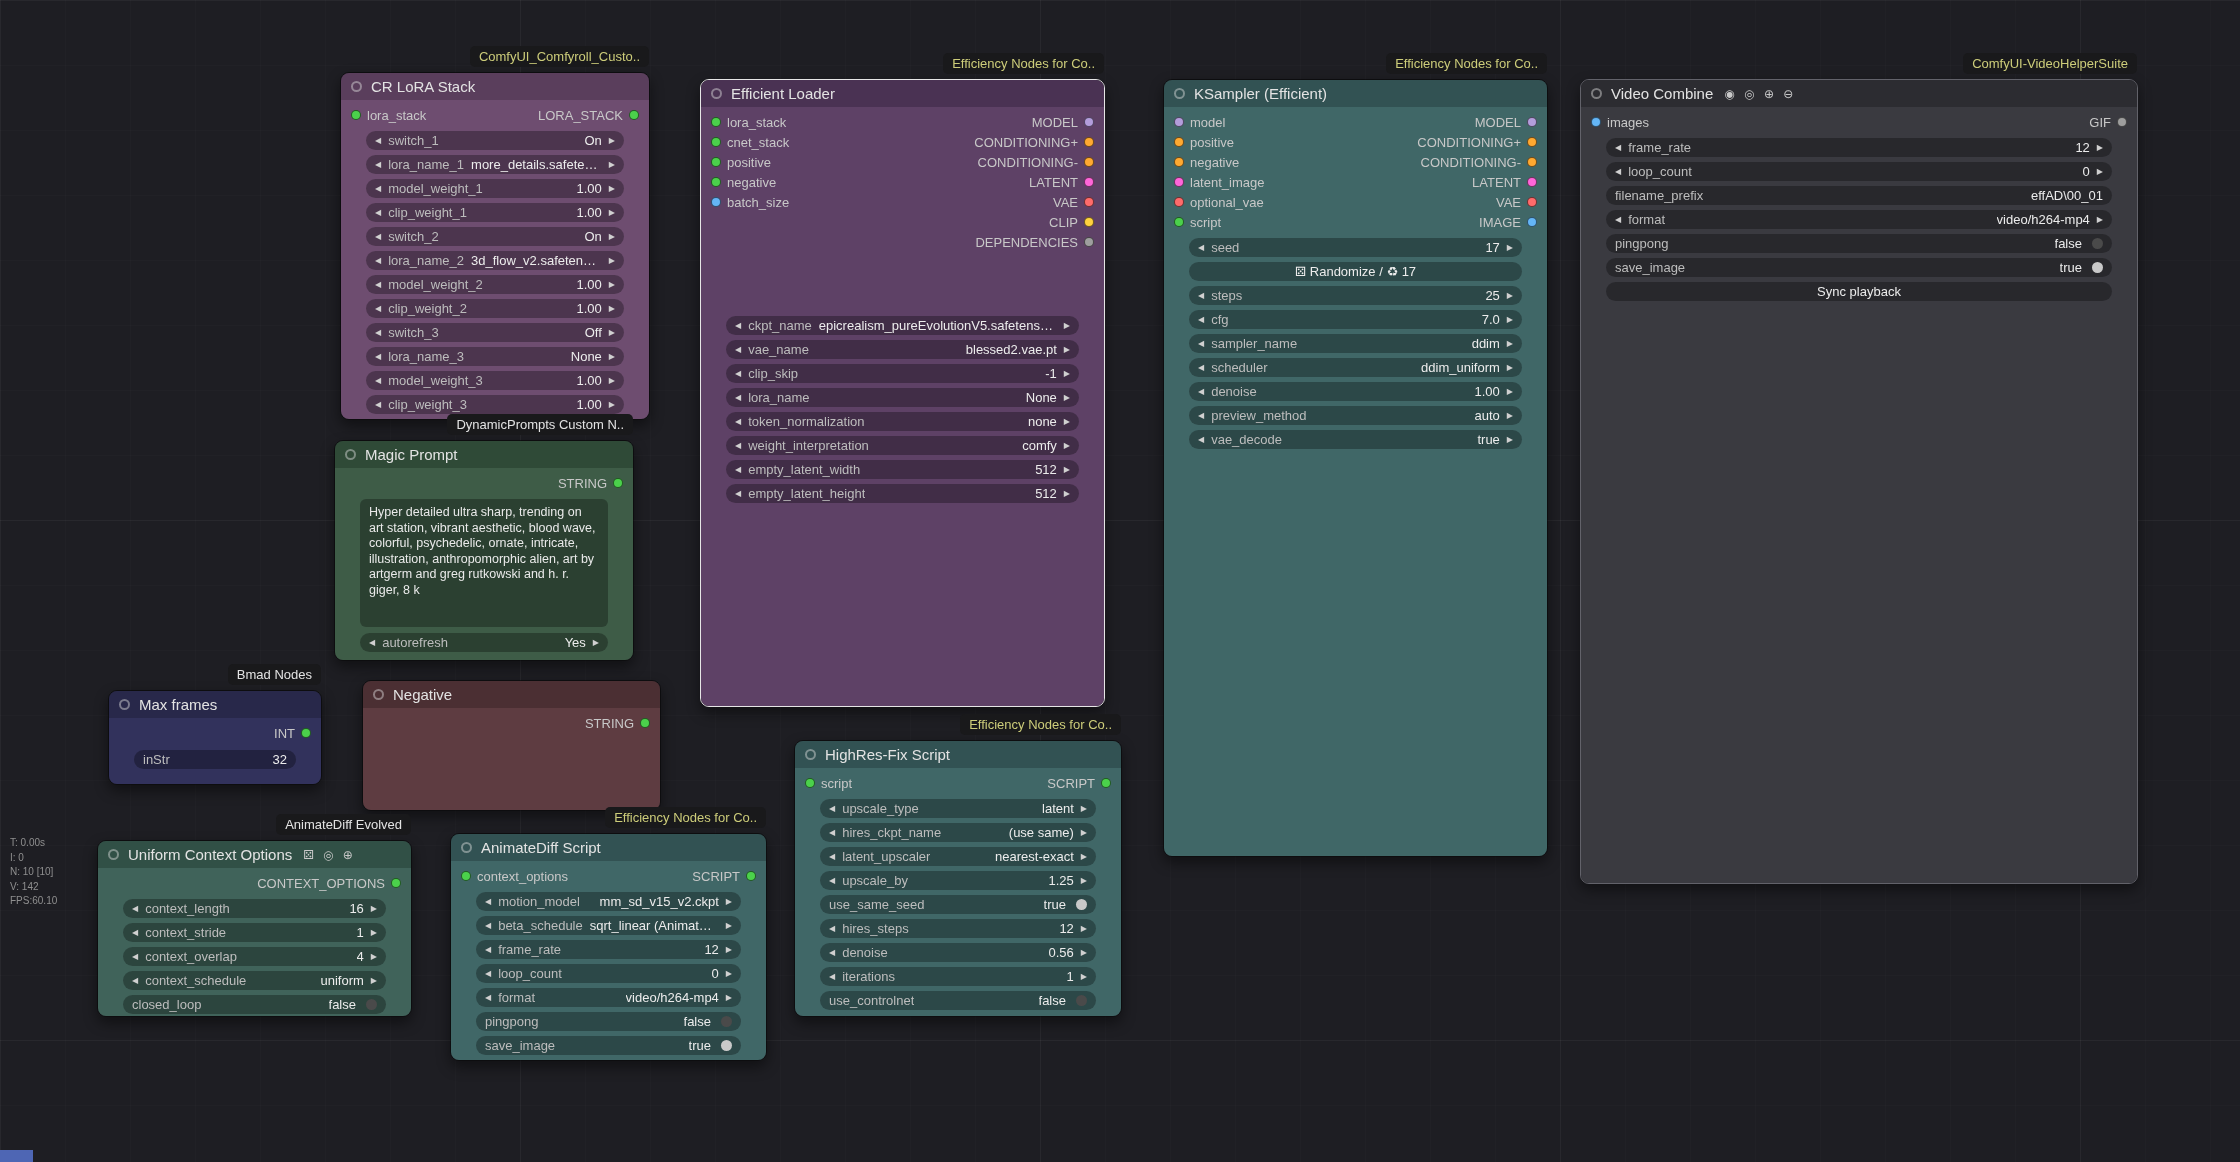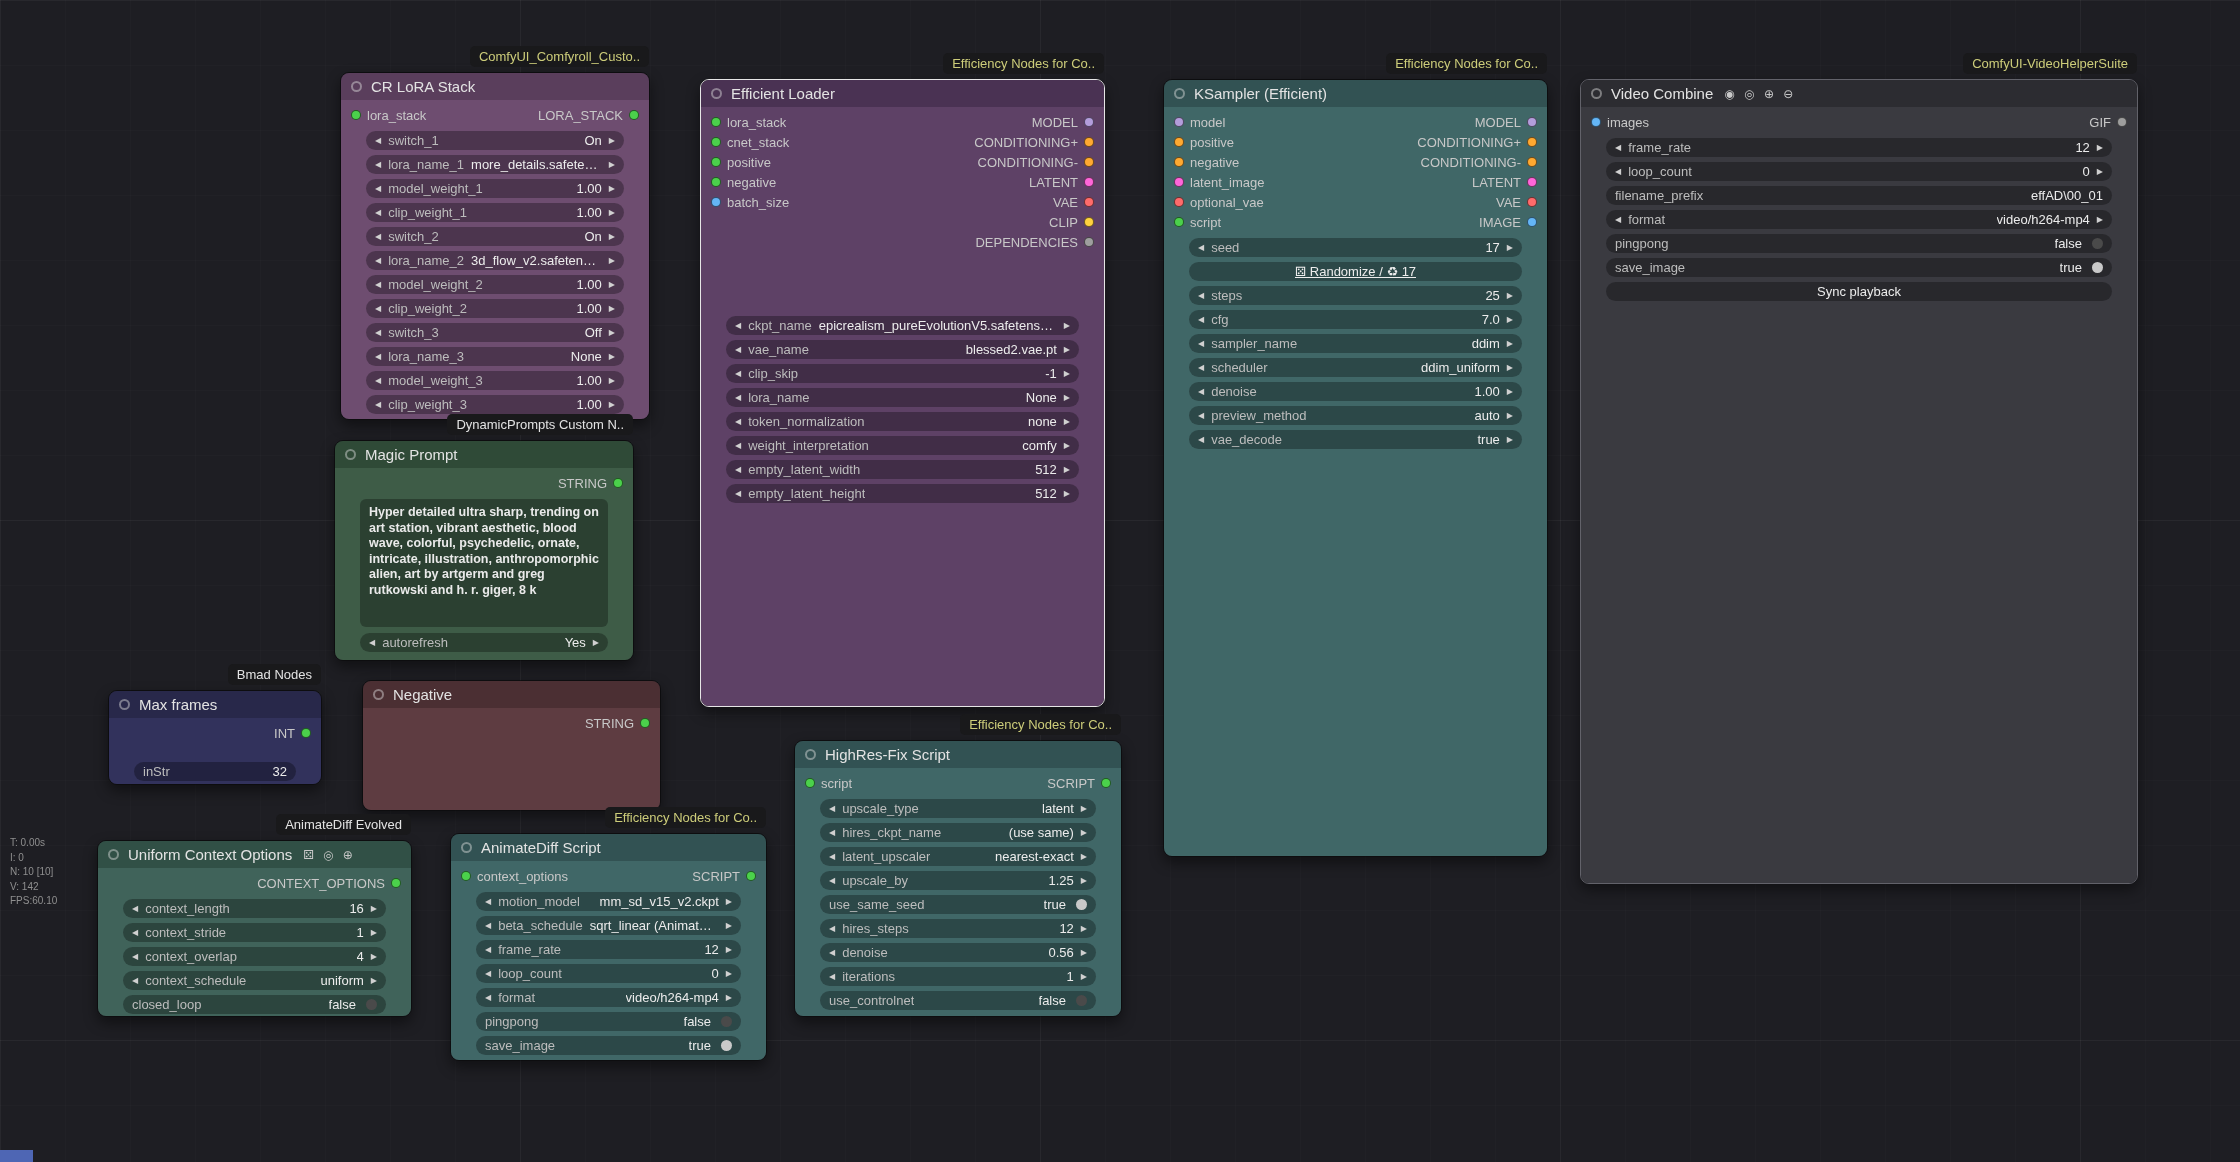--- a/index.html
+++ b/index.html
@@ -28,37 +28,37 @@
   .plab.lin{margin-left:1px}
   .plab.lout{margin-left:auto;margin-right:1px}
   .widgets{margin-top:6px}
   .wrow{height:19px;margin-bottom:5px;background:rgba(0,0,0,.30);border-radius:10px;display:flex;align-items:center;padding:0 9px;font-size:13px;gap:7px}
   .arr{font-size:8px;color:#d0d0d0;flex:none;line-height:1}
   .wlab{color:#bdbdbd;white-space:nowrap;overflow:hidden;flex:none}
   .wval{margin-left:auto;color:#ececec;white-space:nowrap;overflow:hidden;text-overflow:ellipsis}
   .tdot{width:11px;height:11px;border-radius:50%;background:#4a4a4a;flex:none;margin-left:3px}
   .tdot.on{background:#c9c9c9}
   .wbtn{justify-content:center}
-  .wtext{background:rgba(0,0,0,.30);border-radius:6px;color:#eaeaea;font-size:12.5px;line-height:1.24;padding:6px 9px;overflow:hidden;margin:2px 0 6px;font-weight:bold}
+  .wtext{background:rgba(0,0,0,.30);border-radius:6px;color:#eaeaea;font-size:12.5px;line-height:1.24;padding:6px 9px;overflow:hidden;margin:2px 0 6px;font-weight:normal}
   
   .t-a .nhead{background:#5a3e5c}.t-a .nbody{background:#6e4d70}
   .t-b .nhead{background:#4a3253}.t-b .nbody{background:#5e4166}
   .t-c .nhead{background:#2f4a37}.t-c .nbody{background:#3e5c47}
   .t-d .nhead{background:#4b2f33}.t-d .nbody{background:#5e3c41}
   .t-e .nhead{background:#28284a}.t-e .nbody{background:#32325c}
   .t-f .nhead{background:#325253}.t-f .nbody{background:#406767}
   .t-g .nhead{background:#2c2c31}.t-g .nbody{background:#3a3a40}
   .t-h .nhead{background:#315046}.t-h .nbody{background:#40635a}
   
   #n1{border:1.5px solid #e6e6e6}
   #n6{border:1px solid #62626a}
   #n1 .widgets{margin-top:64px}
   #n2 .wtext{height:128px}
   #n3 .wtext{height:68px}
-  #n4 .widgets{margin-top:19px}
+  #n4 .widgets{margin-top:7px}
   #stats{position:absolute;left:10px;top:836px;z-index:3;font-size:10px;color:#8f8f8f;line-height:1.45}
   #corner-bar{position:absolute;left:0;bottom:0;width:33px;height:12px;background:#4e66b4;z-index:3}
 </style>
 </head>
 <body>
 
 <div id="stage">
   <svg id="wires">
       <path d="M 649 115 C 684 115, 666 122, 701 122" class="wire"></path>
       <path d="M 649 483 C 684 483, 666 162, 701 162" class="wire"></path>
@@ -375,21 +375,21 @@
           </div>
         </div>
         <div class="widgets">
           <div class="wrow">
             <span class="arr">◀</span>
             <span class="wlab">seed</span>
             <span class="wval">17</span>
             <span class="arr">▶</span>
           </div>
           <div class="wrow wbtn">
-            <span class="wval" style="margin: 0px auto; text-decoration: underline;">⚄ Randomize / ♻ 17</span>
+            <span class="wval" style="margin: 0px auto;">⚄ Randomize / ♻ 17</span>
           </div>
           <div class="wrow">
             <span class="arr">◀</span>
             <span class="wlab">steps</span>
             <span class="wval">25</span>
             <span class="arr">▶</span>
           </div>
           <div class="wrow">
             <span class="arr">◀</span>
             <span class="wlab">cfg</span>

